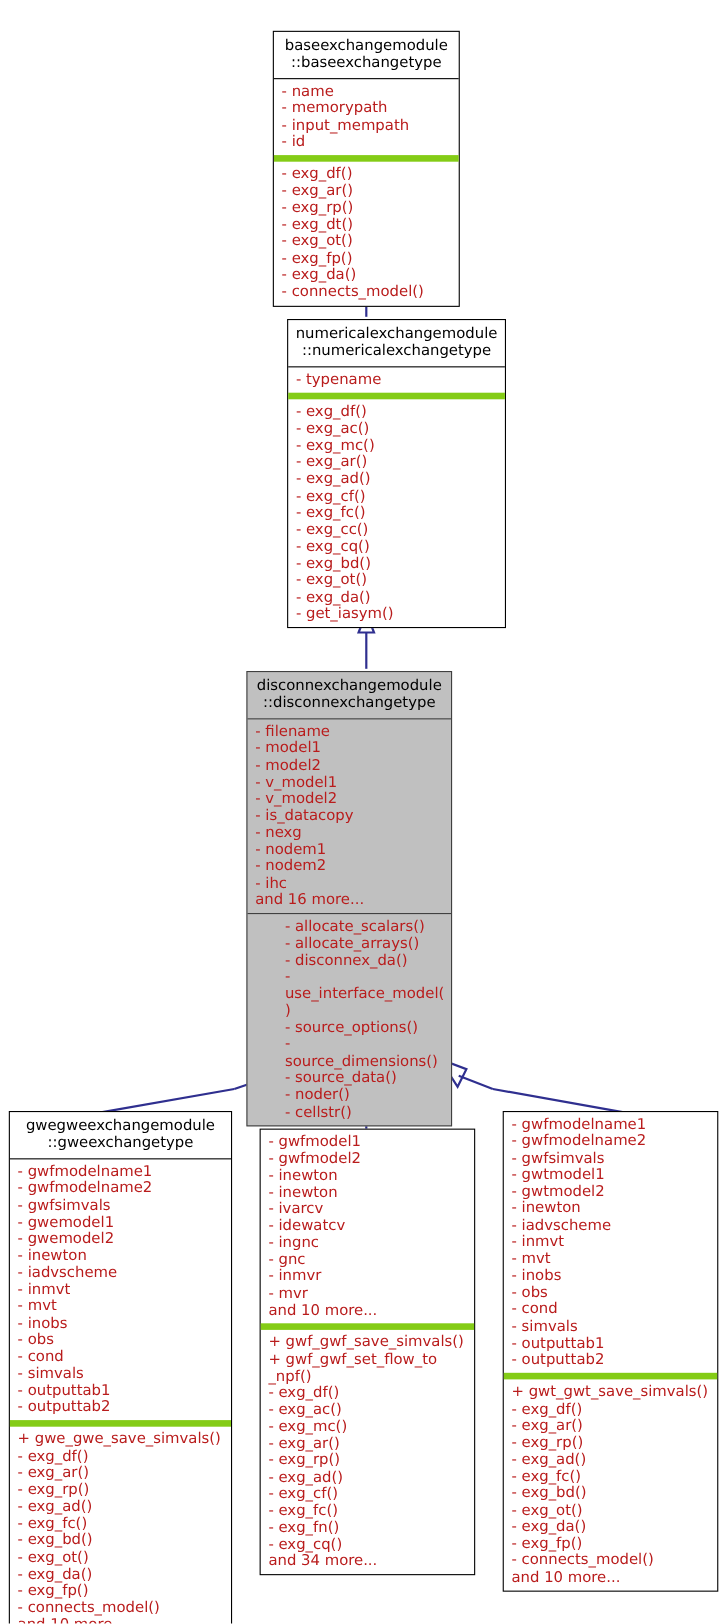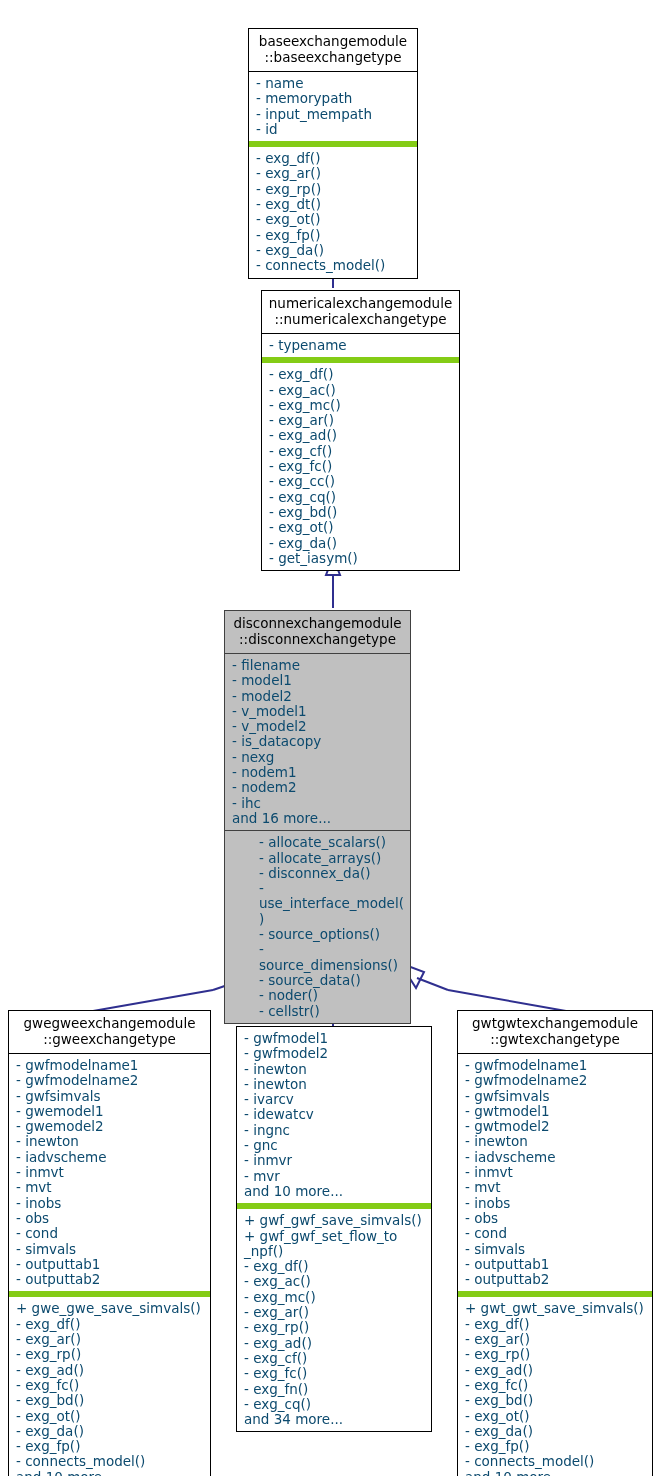--- a/index.html
+++ b/index.html
@@ -48,21 +48,21 @@
     border-bottom: 1px solid #000000;
     white-space: pre-line;
   }
   .node.highlight .title {
     border-bottom: 1px solid #404040;
   }
   .node .compartment {
     padding: 4px 6px 4px 7px;
     font-size: 13.5px;
     line-height: 15.3px;
-    color: #0c4a6e;
+    color: #b91c1c;
   }
   .node .compartment + .compartment {
     border-top: 6px solid #84cc16;
   }
   .node.highlight .compartment + .compartment {
     border-top: 1px solid #404040;
     padding-left: 34px;
   }
   .node .row {
     white-space: pre-wrap;
@@ -229,22 +229,20 @@
         <div class="row">- exg_ad()</div>
         <div class="row">- exg_cf()</div>
         <div class="row">- exg_fc()</div>
         <div class="row">- exg_fn()</div>
         <div class="row">- exg_cq()</div>
         <div class="row">and 34 more...</div>
       </div>
   </div>
 
   <div class="node" style="left:457px; top:1010px; width:196px;">
-    <div class="title">gwtgwtexchangemodule
-::gwtexchangetype</div>
     <div class="compartment">
         <div class="row">- gwfmodelname1</div>
         <div class="row">- gwfmodelname2</div>
         <div class="row">- gwfsimvals</div>
         <div class="row">- gwtmodel1</div>
         <div class="row">- gwtmodel2</div>
         <div class="row">- inewton</div>
         <div class="row">- iadvscheme</div>
         <div class="row">- inmvt</div>
         <div class="row">- mvt</div>

